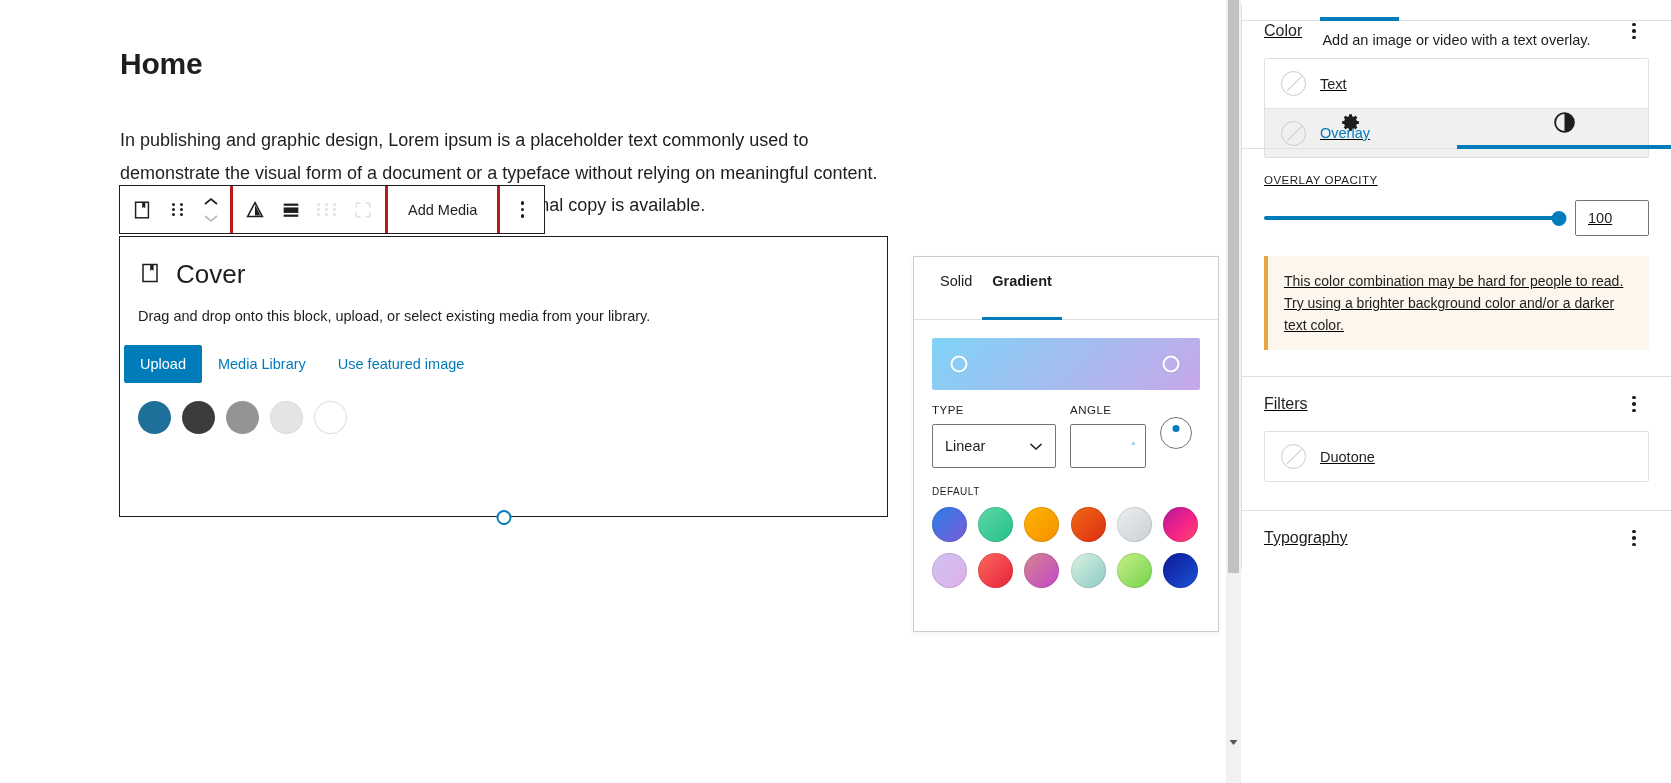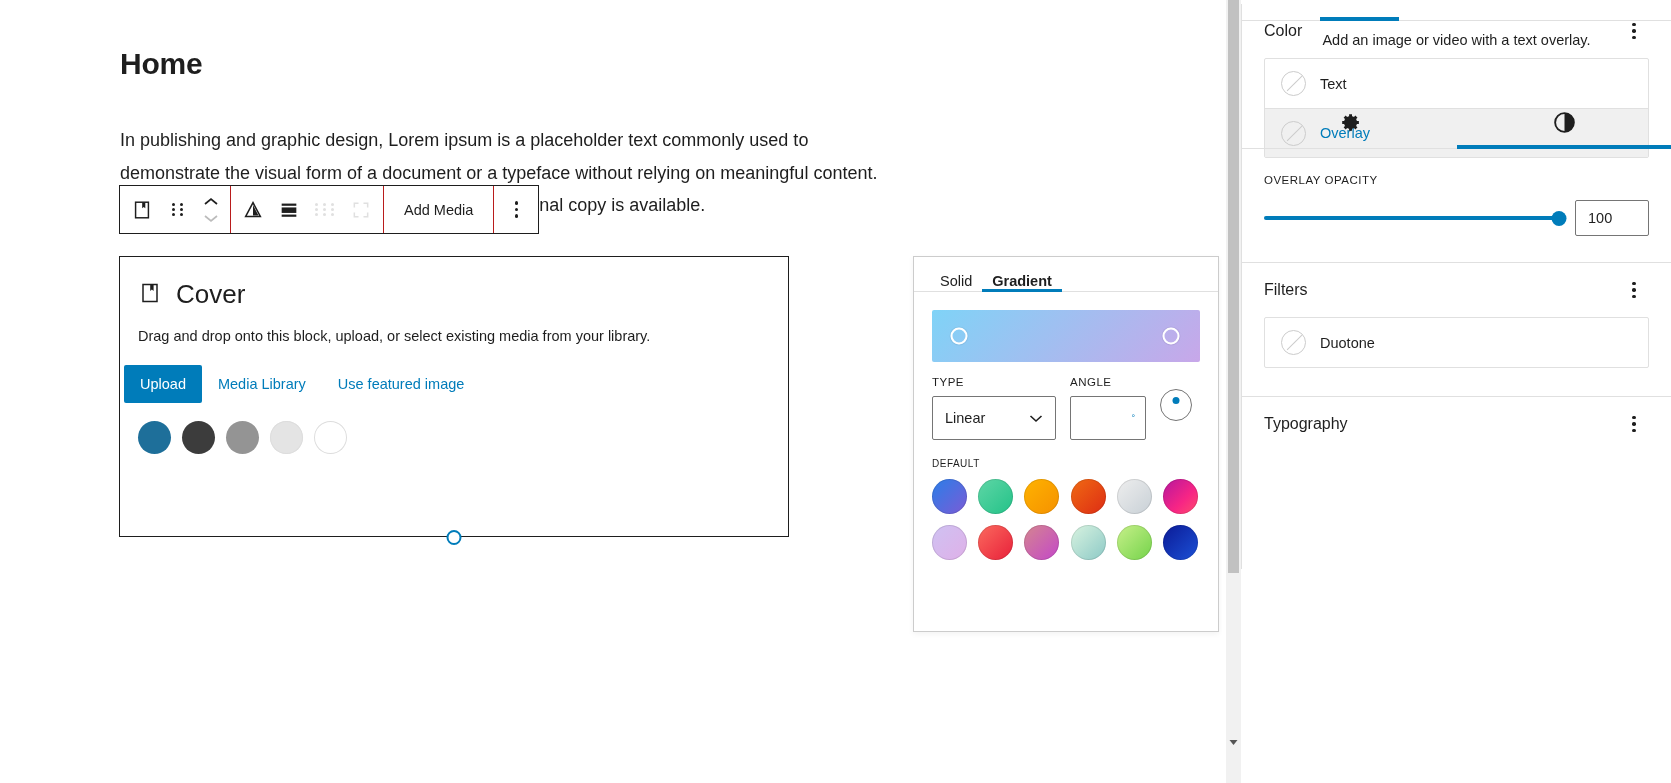--- a/index.html
+++ b/index.html
@@ -34,21 +34,21 @@
   
   .block-toolbar {
     position: absolute; left: 119px; top: 185px;
     height: 49px;
     display: flex; align-items: stretch;
     background: #fff;
     border: 1px solid #1e1e1e;
     z-index: 40;
   }
   .tb-group { display: flex; align-items: center; padding: 0 4px; }
-  .tb-group + .tb-group { border-left: 1px solid #b91c1c; }
+  .tb-group + .tb-group { border-left: 3px solid #b91c1c; }
   .tb-btn {
     width: 36px; height: 47px;
     display: flex; align-items: center; justify-content: center;
     background: transparent; border: none; cursor: pointer;
     color: #1e1e1e; padding: 0;
   }
   .tb-btn.disabled { color: #ccc; opacity: .6; cursor: default; }
   .tb-mover {
     display: flex; flex-direction: column; align-items: center; justify-content: center;
     width: 30px; height: 47px; color: #757575; cursor: pointer;
@@ -57,22 +57,22 @@
   .tb-addmedia {
     display: flex; align-items: center; justify-content: center;
     padding: 0 16px; height: 47px;
     font-size: 14.5px; color: #1e1e1e; cursor: pointer; white-space: nowrap;
   }
   .drag-dots { display: grid; grid-template-columns: 4px 4px; gap: 2px 4px; }
   .drag-dots i { width: 3px; height: 3px; background: currentColor; border-radius: 50%; display:block;}
 
   
   .cover-block {
-    position: absolute; left: 119px; top: 256px;
-    width: 670px; height: 281px;
+    position: absolute; left: 119px; top: 236px;
+    width: 769px; height: 281px;
     border: 1px solid #1e1e1e;
     background: #fff;
   }
   .cover-head {
     display: flex; align-items: center; gap: 14px;
     margin: 22px 0 0 18px;
   }
   .cover-title { font-size: 26px; color: #1e1e1e; font-weight: 400; }
   .cover-desc {
     margin: 18px 0 0 18px; font-size: 14.5px; color: #1e1e1e;
@@ -105,21 +105,21 @@
     width: 306px; height: 376px;
     background: #fff;
     border: 1px solid #ccc;
     box-shadow: 0 2px 6px rgba(0,0,0,.05);
     z-index: 50;
   }
   .grad-tabs { display: flex; padding: 0 16px; border-bottom: 1px solid #e0e0e0; }
   .grad-tab {
     background: none; border: none; cursor: pointer;
     font-size: 14.5px; color: #1e1e1e;
-    padding: 16px 10px 0 10px;
+    padding: 16px 10px 28px 10px;
     border-bottom: 3px solid transparent;
     margin-bottom: -1px;
   }
   .grad-tab.active { color: #1e1e1e; border-bottom-color: #007cba; font-weight: 700; }
   .grad-bar-wrap { padding: 18px 18px 0 18px; }
   .grad-bar {
     position: relative; height: 52px; border-radius: 2px;
     background: linear-gradient(135deg, #7fd3f7 0%, #c8a7e9 100%);
   }
   .grad-stop {
@@ -189,21 +189,21 @@
   .sb-tab {
     flex: 1; display: flex; align-items: center; justify-content: center;
     background: none; border: none; cursor: pointer; position: relative;
     color: #1e1e1e;
   }
   .sb-tab.active::after {
     content: ""; position: absolute; left: 0; right: 0; bottom: -1px;
     height: 4px; background: #007cba;
   }
 
-  .sb-section { padding: 0 22px; }
+  .sb-section { padding: 0 22px; text-decoration: underline; }
   .sb-section-head {
     display: flex; align-items: center; justify-content: space-between;
     height: 54px;
   }
   .sb-section-title { font-size: 16px; color: #1e1e1e; }
   .kebab {
     width: 30px; height: 30px; display: flex; flex-direction: column;
     align-items: center; justify-content: center; gap: 3px; cursor: pointer;
   }
   .kebab i { width: 3.5px; height: 3.5px; border-radius: 50%; background: #1e1e1e; display: block; }
@@ -485,20 +485,21 @@
         <div class="slider">
           <div class="slider-track"></div>
           <div class="slider-fill" style="width:100%"></div>
           <div class="slider-thumb" style="left:100%"></div>
         </div>
         <div class="opacity-input">
           <span>100</span>
         </div>
       </div>
 
+      <div class="notice">This color combination may be hard for people to read. Try using a brighter background color and/or a darker text color.</div>
     </div>
 
     <div class="sb-divider"></div>
 
     <div class="sb-section">
       <div class="sb-section-head">
         <span class="sb-section-title">Filters</span>
         <span class="kebab">
             <i></i>
             <i></i>

